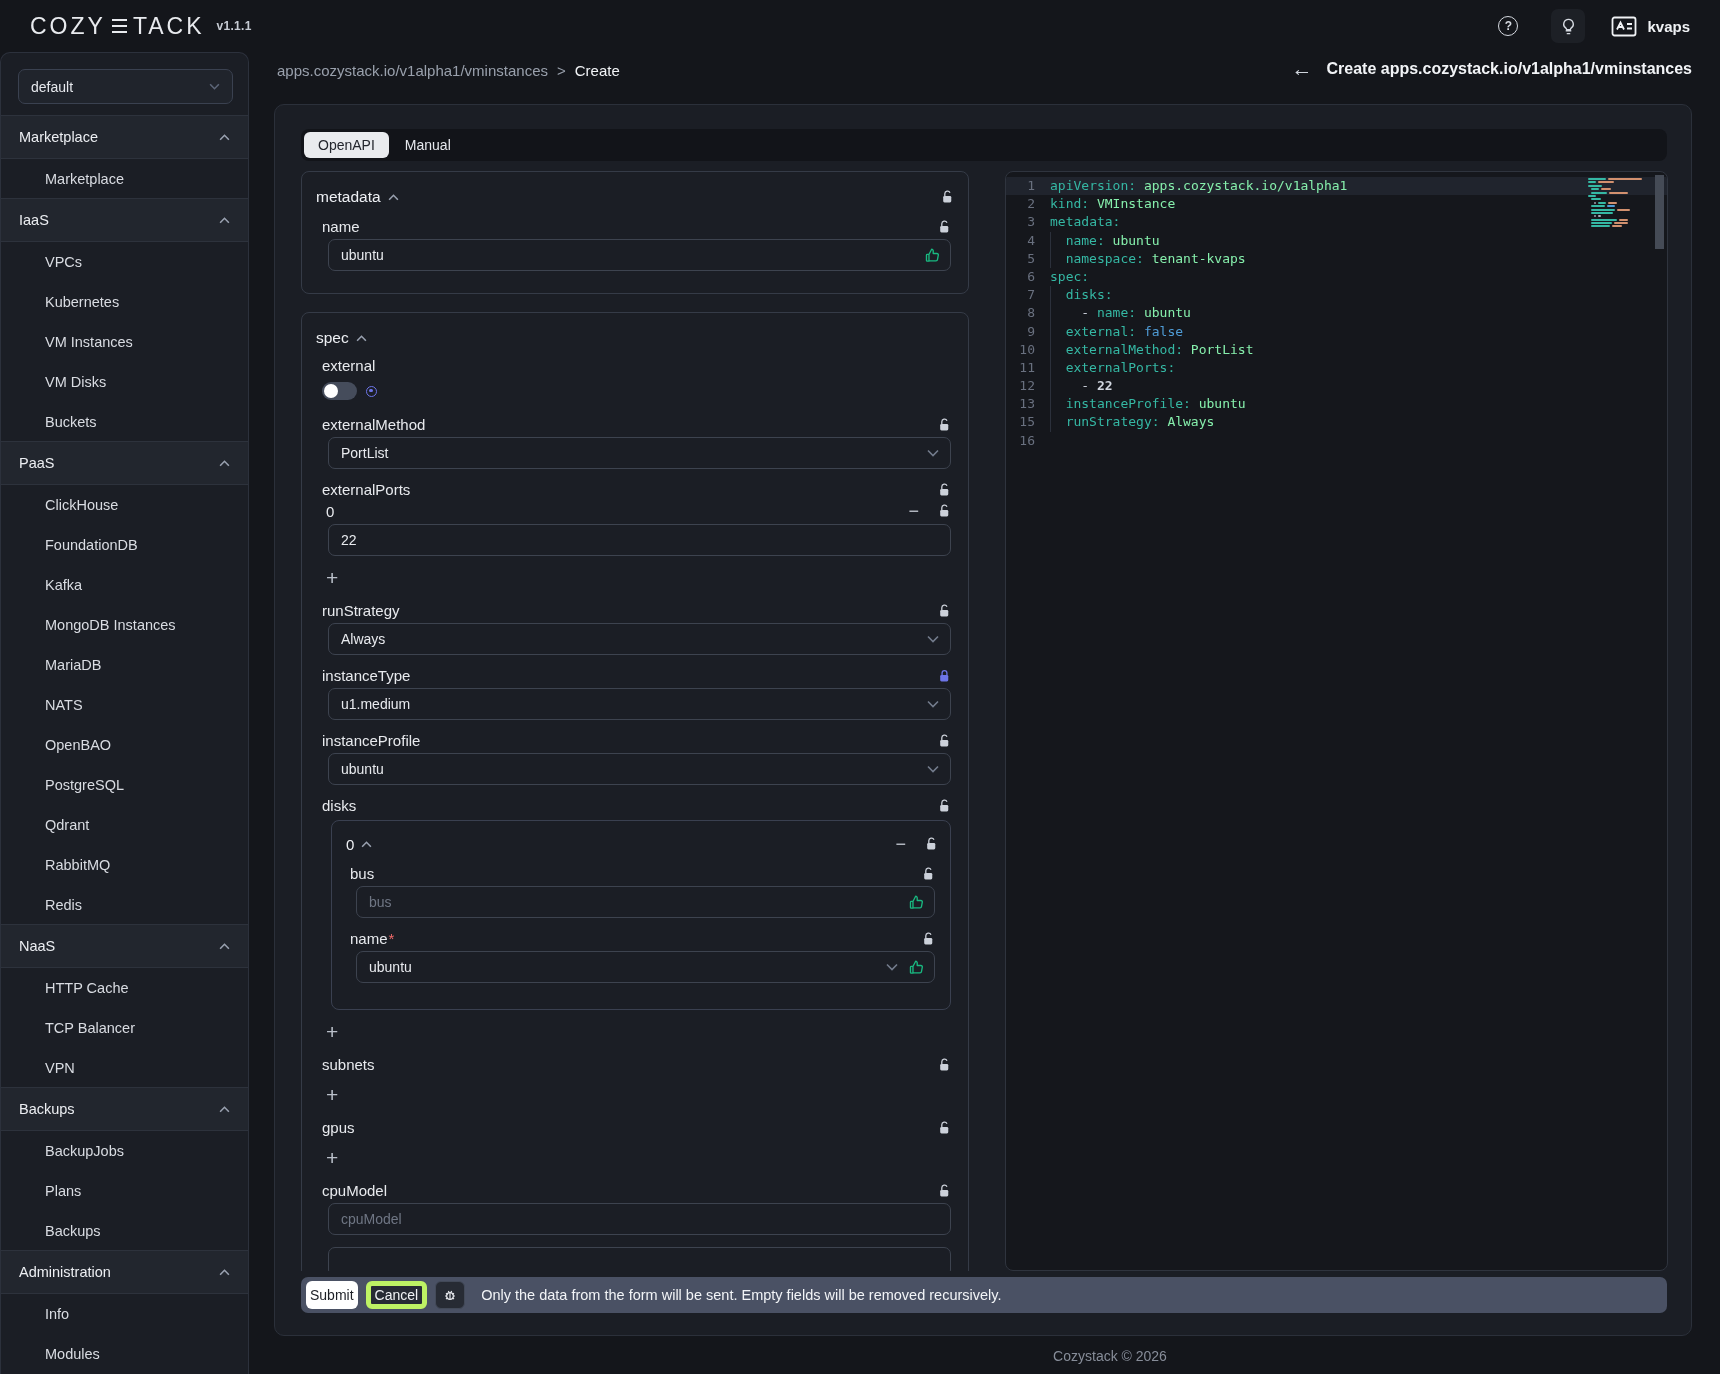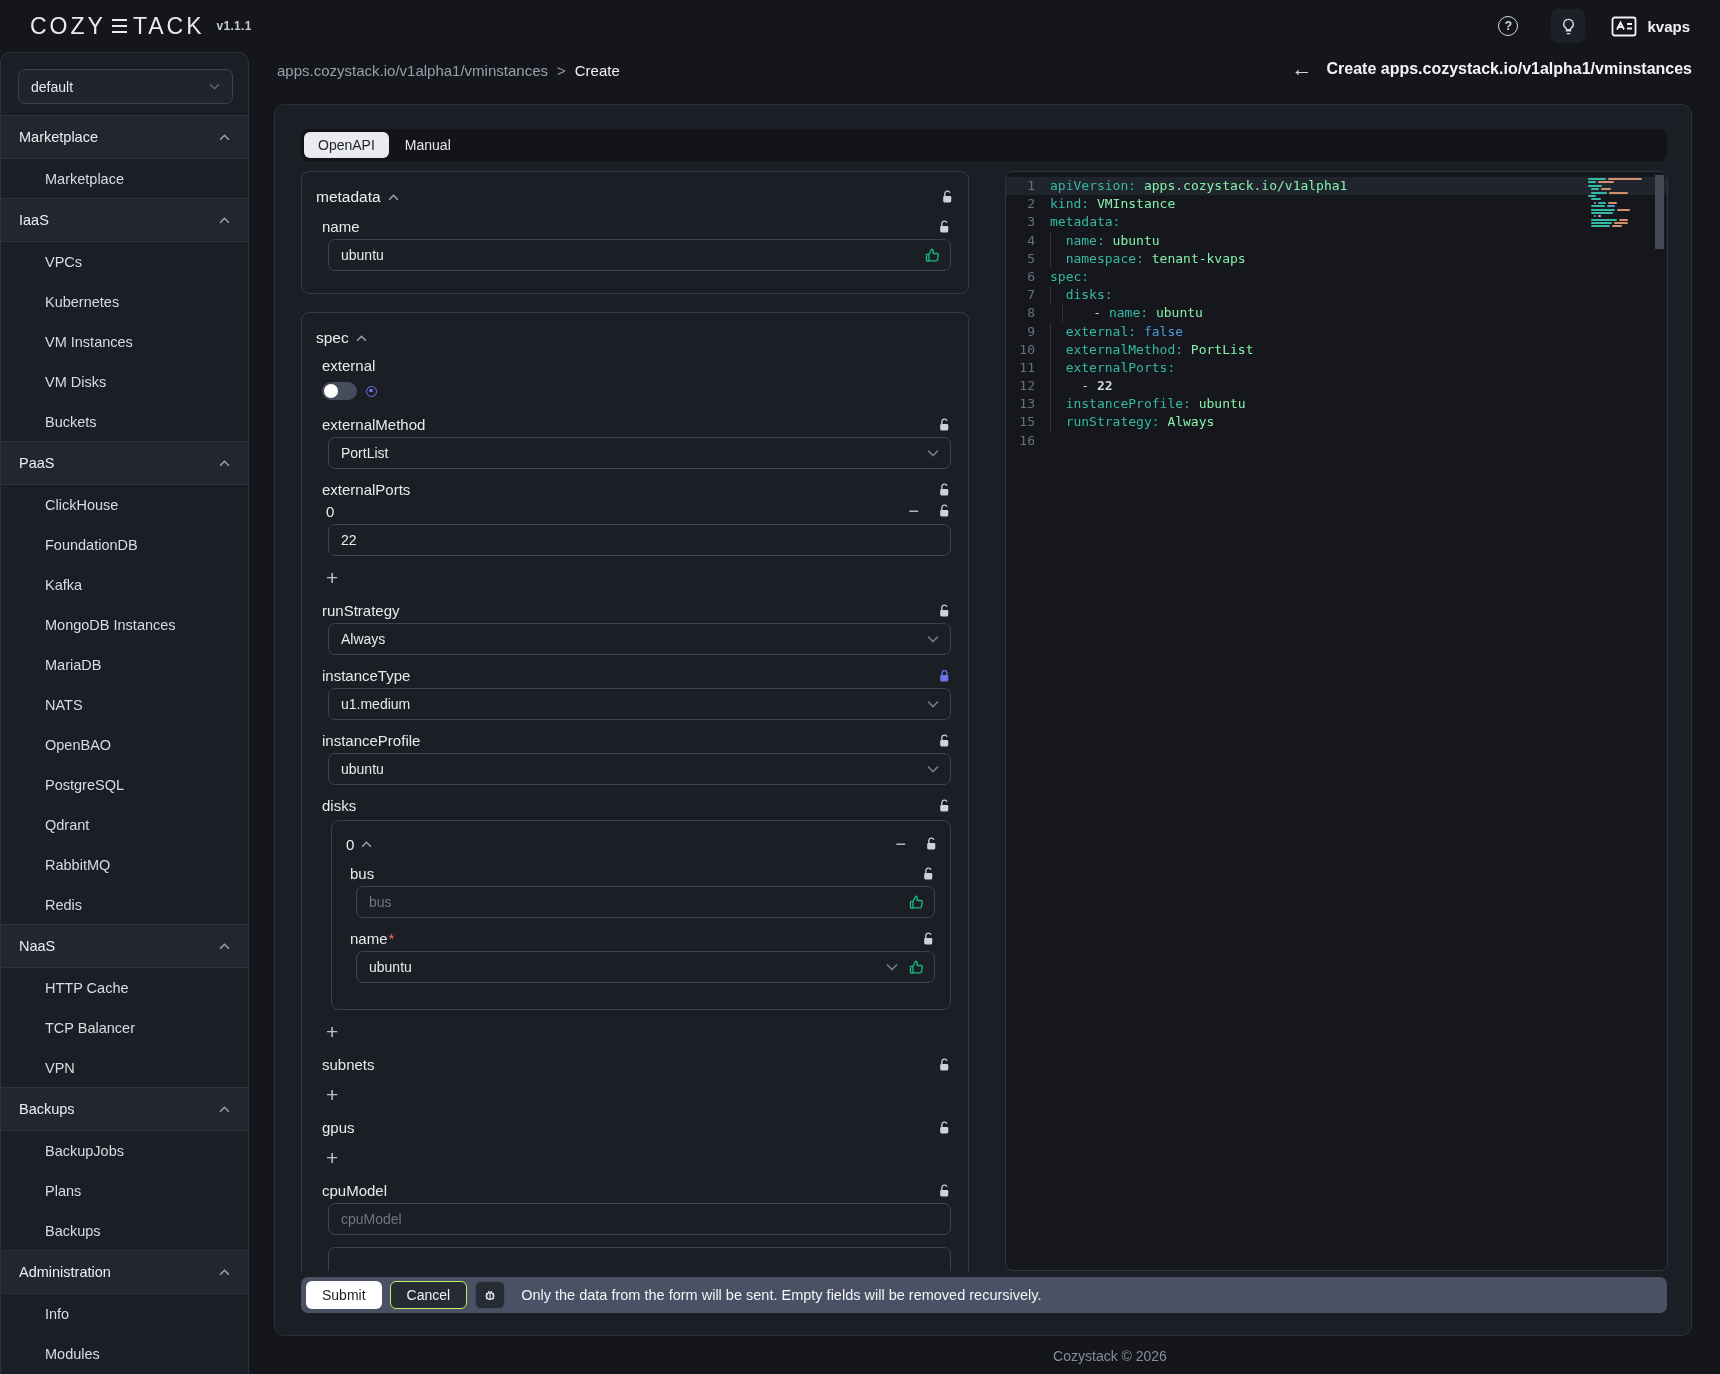--- a/index.html
+++ b/index.html
@@ -82,23 +82,23 @@
   .tk-bool { color:#4f9cd6; }
   .tk-num { color:#d2d7e0; font-weight:700; }
   .tk-plain { color:#c3c8d2; }
   .minimap { position:absolute; top:6px; right:17px; width:62px; }
   .mm-line { display:flex; gap:2px; height:2px; margin-bottom:1.4px; }
   .mm-line i { display:block; height:2px; border-radius:1px; }
   .ed-scrollbar { position:absolute; top:3px; right:3px; width:9px; height:74px; background:#454b56; }
 
   
   .bottombar { position:absolute; left:26px; top:1172px; width:1366px; height:36px; background:#4a5164; border-radius:7px; display:flex; align-items:center; padding:0 5px; gap:8px; }
-  .btn { height:28px; border-radius:6px; display:flex; align-items:center; padding:0 16px; font-size:14px; }
+  .btn { height:28px; border-radius:6px; display:flex; align-items:center; padding:0 4px; font-size:14px; }
   .btn.primary { background:#ffffff; color:#1c1f26; }
-  .btn.secondary { background:#272b34; border:1px solid #bef264; color:#f0f2f5; }
+  .btn.secondary { background:#272b34; border:5px solid #bef264; color:#f0f2f5; }
   .btn.icon-btn { width:30px; padding:0; justify-content:center; background:#272b34; border:1px solid #434a59; color:#e6e8ed; }
   .bar-note { color:#f2f4f7; font-size:14.5px; margin-left:8px; }
 
   .footer { position:absolute; left:500px; right:0; top:1348px; text-align:center; color:#878d99; font-size:14px; }
 
   .qwrap { position:relative; width:20px; height:20px; border:1.6px solid #d6dae1; border-radius:50%; display:flex; align-items:center; justify-content:center; font-size:12px; font-weight:700; }
   svg { display:block; }
 </style>
 </head>
 <body>
@@ -590,21 +590,21 @@
     <span class="code" style="padding-left: 0ch;"><span class="tk-key">spec:</span></span>
   </div>
 
   <div class="ed-line">
     <span class="ln">7</span>
     <span class="code guide" style="padding-left: 2ch;"><span class="tk-key">disks:</span></span>
   </div>
 
   <div class="ed-line">
     <span class="ln">8</span>
-    <span class="code guide" style="padding-left: 4ch; margin-left: 12px;"><span class="tk-plain">- </span><span class="tk-key">name:</span><span class="tk-val"> ubuntu</span></span>
+    <span class="code guide" style="padding-left: 4ch;"><span class="tk-plain">- </span><span class="tk-key">name:</span><span class="tk-val"> ubuntu</span></span>
   </div>
 
   <div class="ed-line">
     <span class="ln">9</span>
     <span class="code guide" style="padding-left: 2ch;"><span class="tk-key">external:</span><span class="tk-bool"> false</span></span>
   </div>
 
   <div class="ed-line">
     <span class="ln">10</span>
     <span class="code guide" style="padding-left: 2ch;"><span class="tk-key">externalMethod:</span><span class="tk-val"> PortList</span></span>

